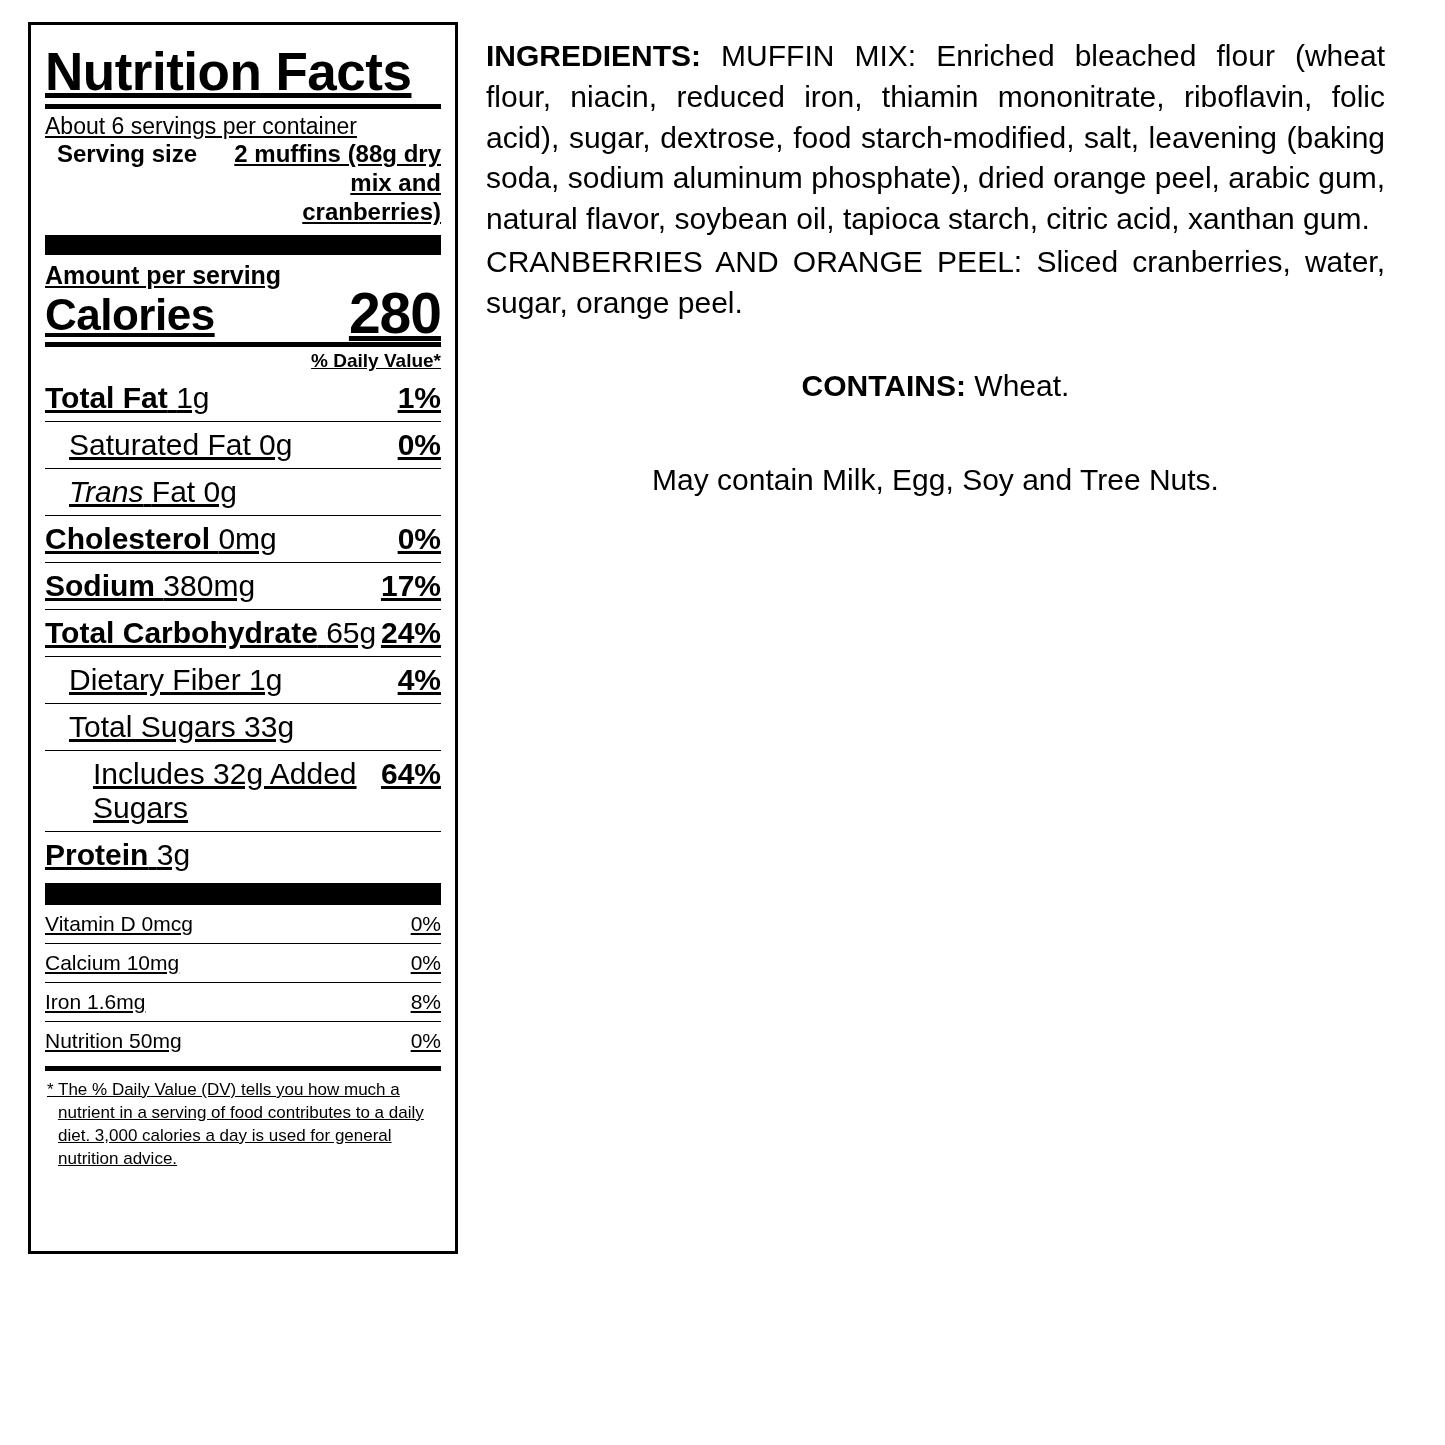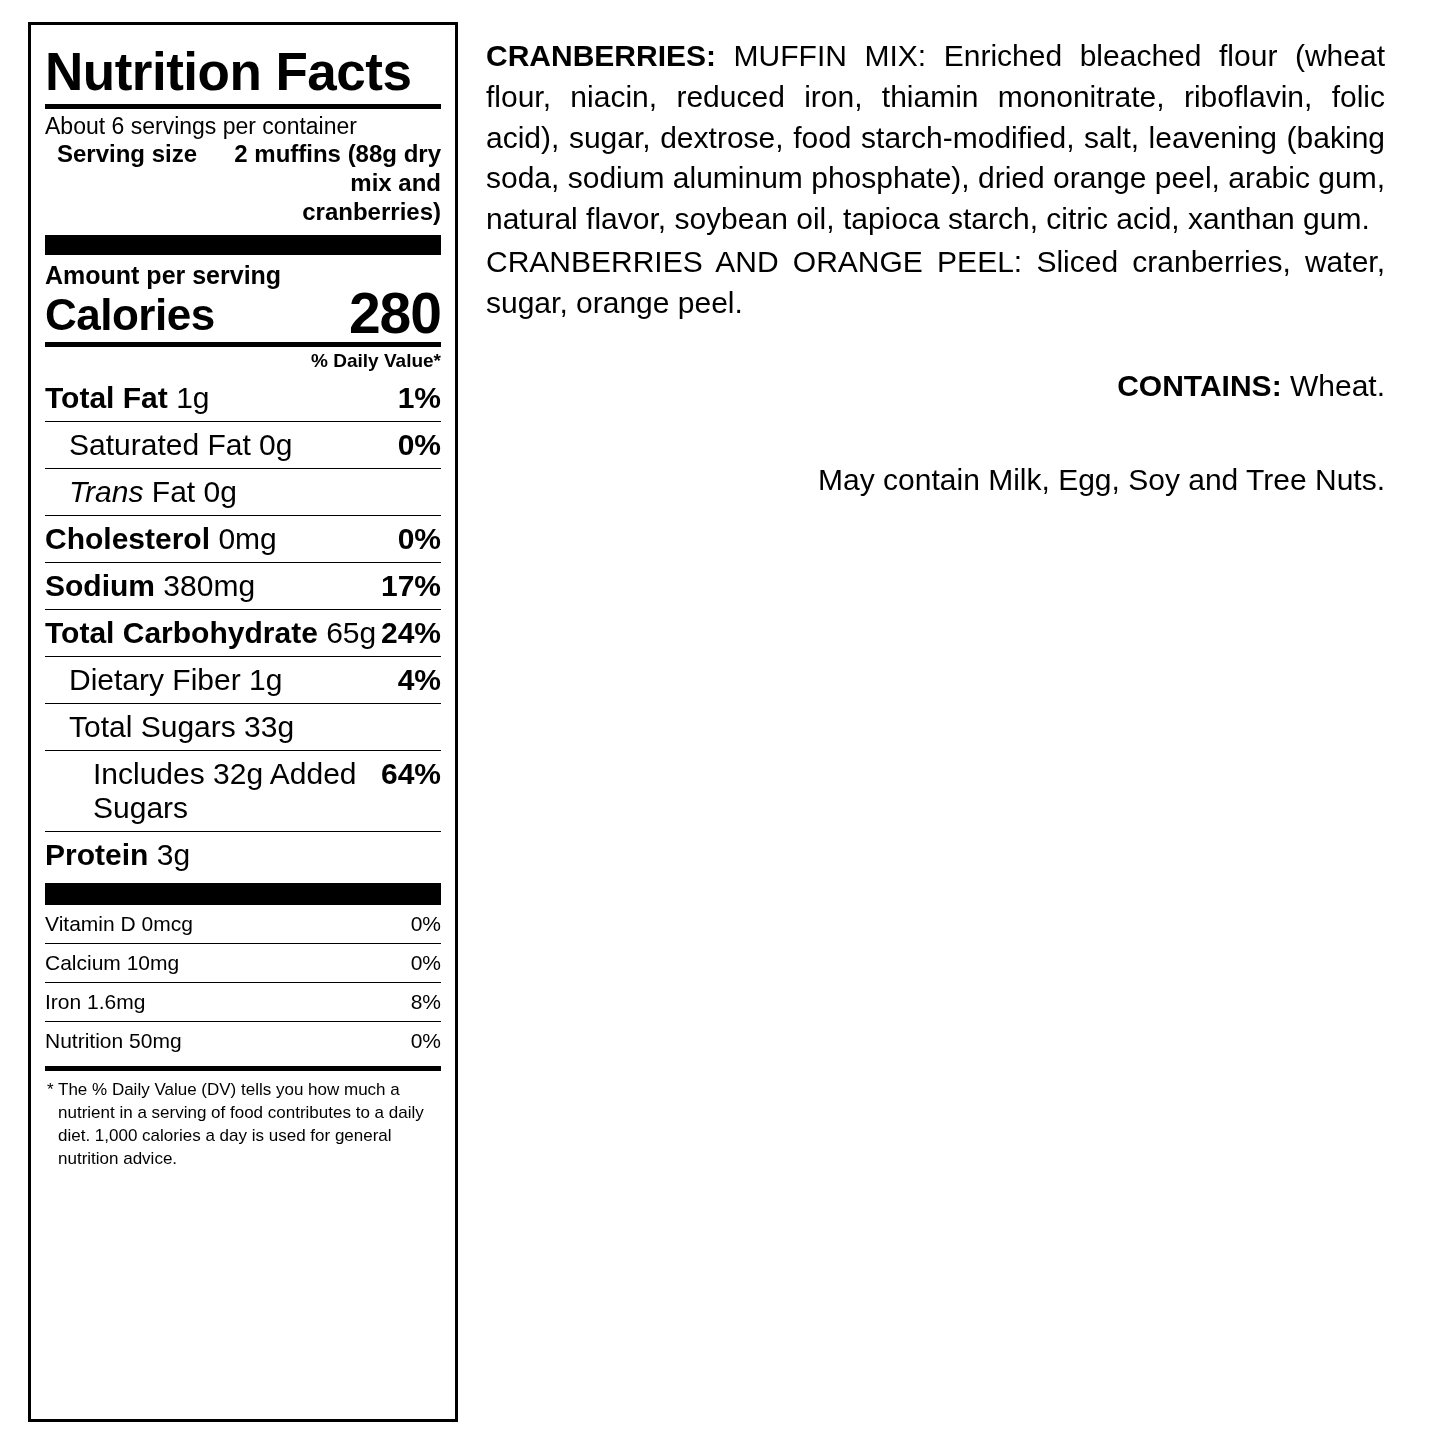--- a/index.html
+++ b/index.html
@@ -27,23 +27,24 @@
   .nf-col {
     width: 466px;
     flex: 0 0 466px;
     padding: 22px 0 0 28px;
     box-sizing: border-box;
   }
   .nf-box {
     border: 3px solid #000;
     box-sizing: border-box;
     width: 430px;
-    height: 1400px;
+    height: 1232px;
     padding: 10px 14px 0 14px;
     background: #fff;
+    text-decoration: underline;
   }
   .nf-title {
     font-family: "Liberation Sans", sans-serif;
     font-weight: bold;
     font-size: 53px;
     line-height: 1.0;
     letter-spacing: -0.5px;
     margin: 10px 0 6px 0;
     text-align: left;
   }
@@ -136,21 +137,21 @@
     flex: 1 1 auto;
     padding: 36px 60px 0 20px;
     box-sizing: border-box;
   }
   .ing-p {
     font-size: 30px;
     line-height: 1.36;
     text-align: justify;
     margin: 0 0 2px 0;
   }
-  .ing-p.nojust { text-align: right; }
+  .ing-p.nojust { text-align: center; }
   .ing-head { font-weight: bold; }
   .gap-md { height: 40px; }
   .gap-lg { height: 52px; }
 </style>
 </head>
 <body>
 
 <div class="page">
 
   <div class="nf-col">
@@ -247,29 +248,29 @@
         <div>Iron 1.6mg</div>
         <div>8%</div>
       </div>
       <div class="vit-row">
         <div>Nutrition 50mg</div>
         <div>0%</div>
       </div>
 
       <div class="rule-med" style="margin-top:6px"></div>
 
-      <div class="footnote">* The % Daily Value (DV) tells you how much a nutrient in a serving of food contributes to a daily diet. 1,000 calories a day is used for general nutrition advice.</div>
+      <div class="footnote">* The % Daily Value (DV) tells you how much a nutrient in a serving of food contributes to a daily diet. 3,000 calories a day is used for general nutrition advice.</div>
 
     </div>
   </div>
 
   <div class="ing-col">
 
     <p class="ing-p">
-      <span class="ing-head">CRANBERRIES:</span><span> MUFFIN MIX: Enriched bleached flour (wheat flour, niacin, reduced iron, thiamin mononitrate, riboflavin, folic acid), sugar, dextrose, food starch-modified, salt, leavening (baking soda, sodium aluminum phosphate), dried orange peel, arabic gum, natural flavor, soybean oil, tapioca starch, citric acid, xanthan gum.</span>
+      <span class="ing-head">INGREDIENTS:</span><span> MUFFIN MIX: Enriched bleached flour (wheat flour, niacin, reduced iron, thiamin mononitrate, riboflavin, folic acid), sugar, dextrose, food starch-modified, salt, leavening (baking soda, sodium aluminum phosphate), dried orange peel, arabic gum, natural flavor, soybean oil, tapioca starch, citric acid, xanthan gum.</span>
     </p>
 
     <p class="ing-p">CRANBERRIES AND ORANGE PEEL: Sliced cranberries, water, sugar, orange peel.</p>
 
     <div class="gap-md"></div>
 
     <p class="ing-p nojust">
       <span class="ing-head">CONTAINS:</span><span> Wheat.</span>
     </p>
 

